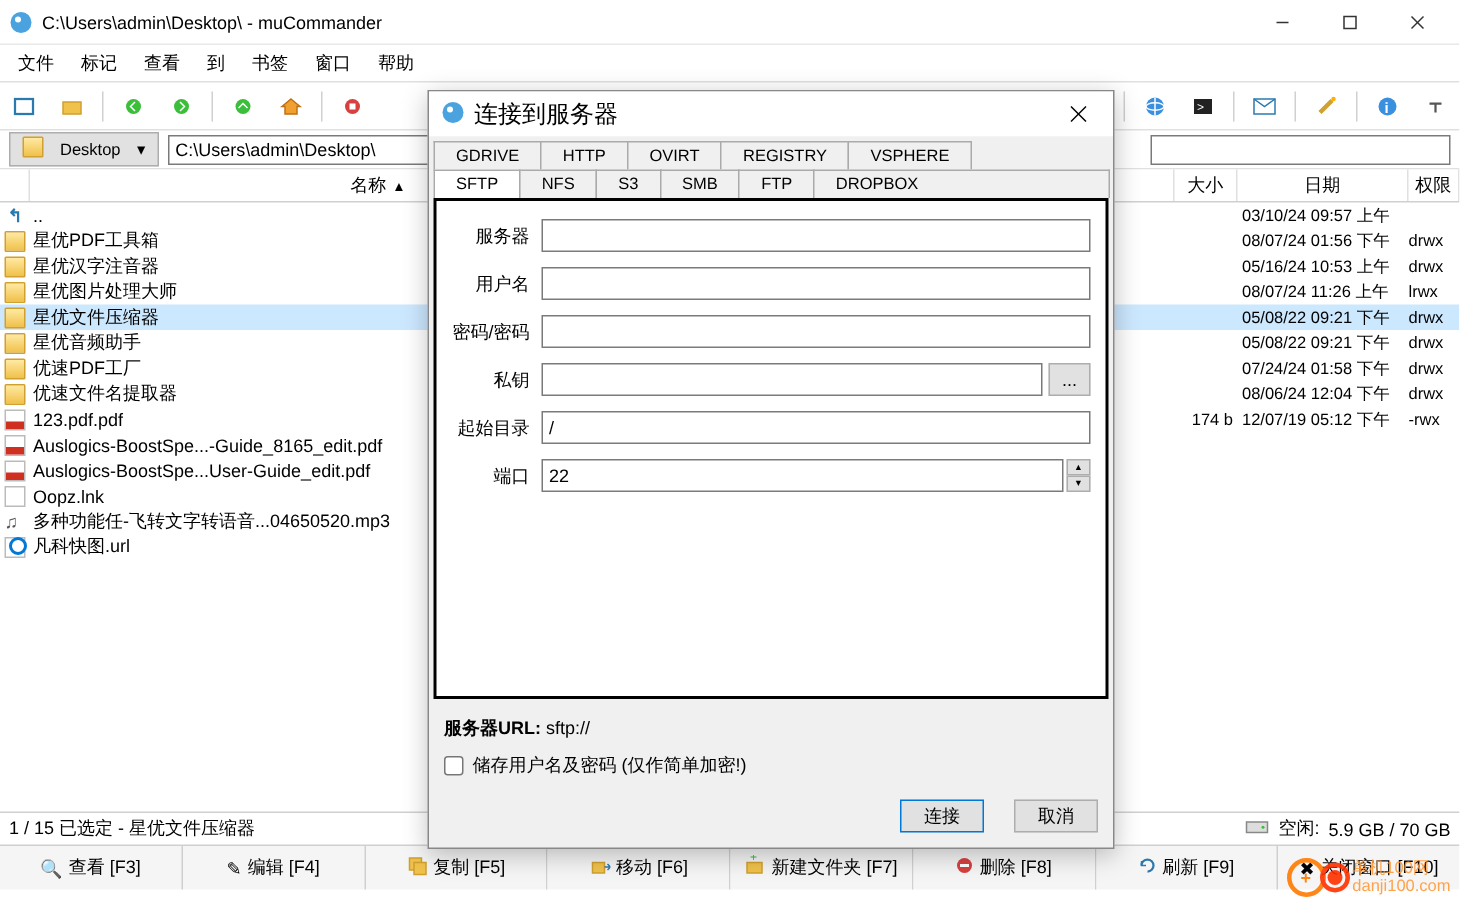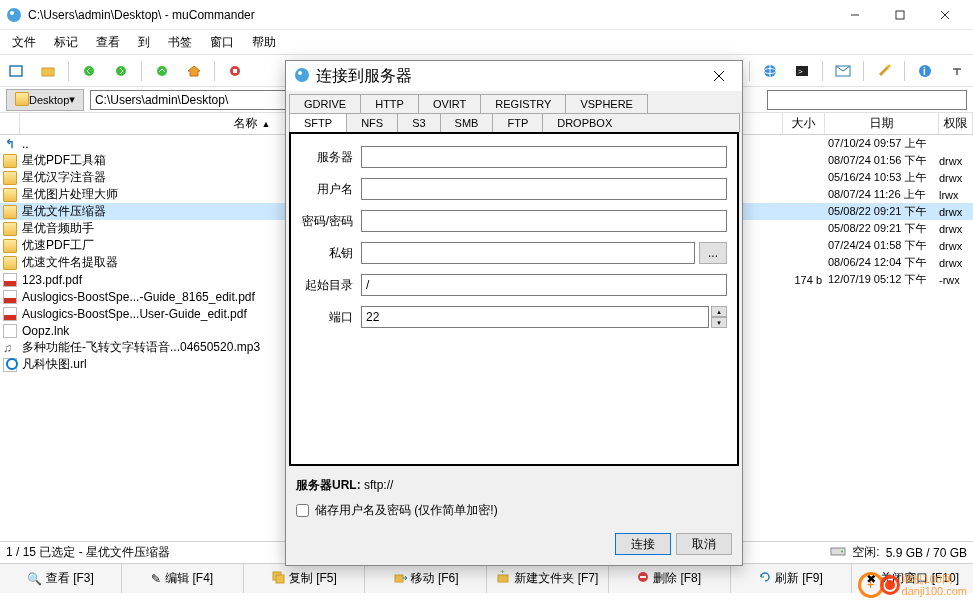--- a/index.html
+++ b/index.html
@@ -17,21 +17,21 @@
   .menubar .item { padding: 3px 8px; cursor: default; }
 
   
   .toolbar { height: 32px; display: flex; align-items: center; padding: 0 4px; gap: 8px; border-bottom: 1px solid #e0e0e0; }
   .toolbar .tbtn { width: 24px; height: 24px; display: flex; align-items: center; justify-content: center; border-radius: 2px; }
   .toolbar .spacer { flex: 1; }
   .tsep { width: 1px; height: 20px; background: #d0d0d0; }
 
   
   .pathbar { height: 26px; display: flex; align-items: center; padding: 2px 6px; gap: 6px; border-bottom: 1px solid #e0e0e0; }
-  .pathbar .drive-btn { display: flex; align-items: center; gap: 0; padding: 2px 8px; border: 1px solid #adadad; background: #e1e1e1; font-size: 11px; }
+  .pathbar .drive-btn { display: flex; align-items: center; gap: 11px; padding: 2px 8px; border: 1px solid #adadad; background: #e1e1e1; font-size: 11px; }
   .pathbar input { flex: 1; height: 20px; padding: 0 4px; border: 1px solid #7a7a7a; font-size: 12px; }
 
   
   .tablehead { height: 22px; display: flex; border-bottom: 1px solid #d0d0d0; background: #fff; }
   .tablehead .col { display: flex; align-items: center; justify-content: center; border-right: 1px solid #e0e0e0; font-size: 12px; position: relative; }
   .col-icon { width: 20px; }
   .col-name { flex: 1; }
   .col-size { width: 42px; }
   .col-date { width: 114px; }
   .col-perm { width: 34px; }
@@ -89,21 +89,21 @@
   .formwrap { background: #fff; border: 2px solid #000000; margin: 0 3px 3px 3px; padding: 12px 10px 6px 10px; }
   .formrow { display: flex; align-items: center; margin-bottom: 10px; }
   .formrow label { width: 60px; text-align: right; padding-right: 8px; font-size: 12px; }
   .formrow input[type=text] { flex: 1; height: 22px; border: 1px solid #7a7a7a; padding: 0 4px; font-size: 12px; }
   .formrow .browse { width: 28px; height: 22px; margin-left: 4px; border: 1px solid #adadad; background: #e1e1e1; display: flex; align-items: center; justify-content: center; }
   .formrow .spin { display: flex; flex-direction: column; margin-left: 2px; }
   .formrow .spin div { width: 16px; height: 11px; border: 1px solid #adadad; background: #e1e1e1; font-size: 7px; text-align: center; line-height: 9px; }
 
   .urlrow { padding: 8px 10px 4px; font-size: 12px; }
   .chkrow { padding: 4px 10px 8px; display: flex; align-items: center; gap: 6px; font-size: 12px; }
-  .btnrow { padding: 6px 10px 10px; display: flex; justify-content: flex-end; gap: 5px; }
+  .btnrow { padding: 6px 10px 10px; display: flex; justify-content: flex-end; gap: 20px; }
   .btnrow button { width: 56px; height: 22px; border: 1px solid #adadad; background: #e1e1e1; font-size: 12px; }
   .btnrow button.primary { border: 1px solid #0078d7; }
 
   
   .watermark { position: absolute; right: 6px; bottom: 6px; display: flex; align-items: center; gap: 2px; opacity: .9; }
   .watermark .c1 { width: 26px; height: 26px; border: 3px solid #ff7a00; border-radius: 50%; display: flex; align-items: center; justify-content: center; }
   .watermark .c2 { width: 10px; height: 10px; background: #ff3000; border-radius: 50%; }
   .watermark .txt { color: #ff9a3a; font-size: 11px; line-height: 1.1; }
 </style>
 </head>
@@ -376,21 +376,21 @@
       <div class="col col-size">大小</div>
       <div class="col col-date">日期</div>
       <div class="col col-perm">权限</div>
     </div>
     <div class="filelist" id="filelist-right">
         <div class="row">
           <div style="flex:1"></div>
           <div class="cell-size">
             <dir></dir>
           </div>
-          <div class="cell-date">07/10/24 09:57 上午</div>
+          <div class="cell-date">03/10/24 09:57 上午</div>
           <div class="cell-perm"></div>
         </div>
         <div class="row">
           <div style="flex:1"></div>
           <div class="cell-size">
             <dir></dir>
           </div>
           <div class="cell-date">08/07/24 01:56 下午</div>
           <div class="cell-perm">drwx</div>
         </div>

